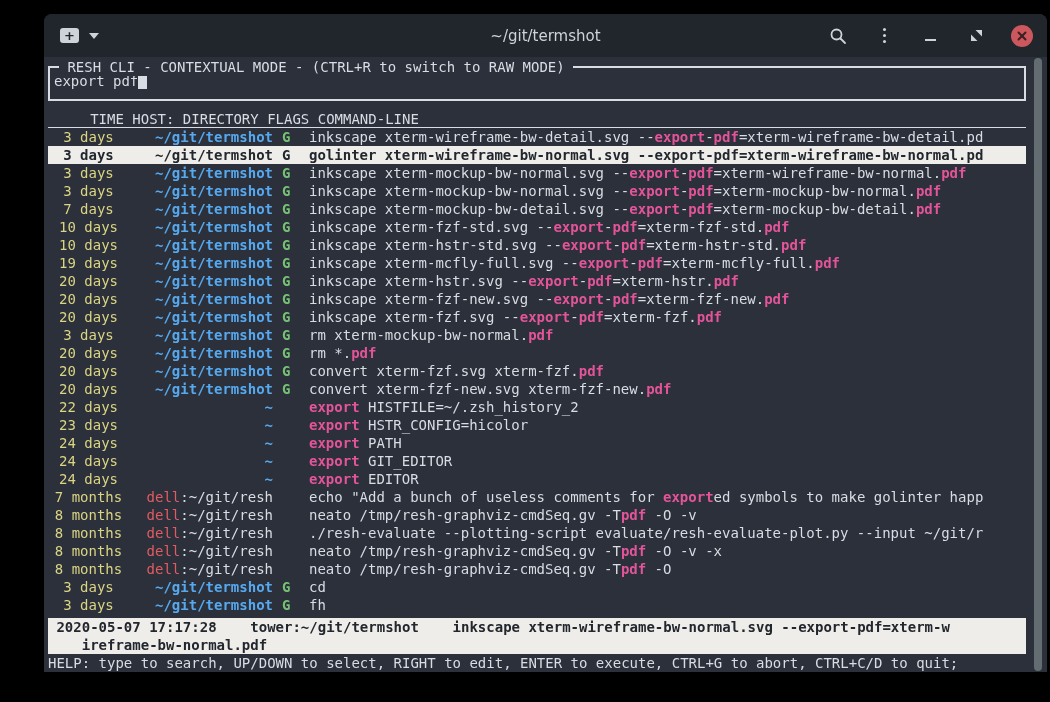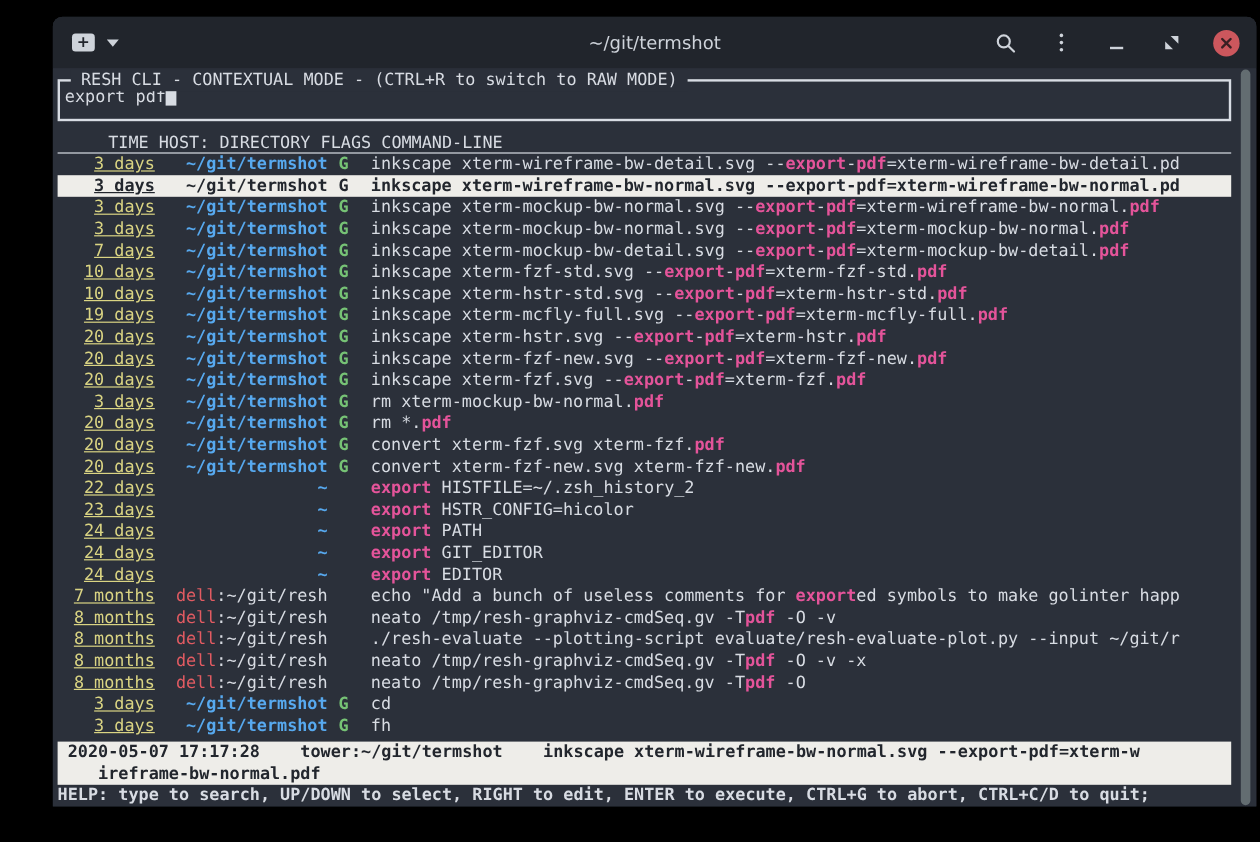--- a/index.html
+++ b/index.html
@@ -61,37 +61,37 @@
     white-space:pre;color:var(--fg);}
   .input-line{padding:4px 4px 0 4px;white-space:pre;}
   .cursor{display:inline-block;width:9px;height:16px;background:var(--fg);
     vertical-align:-3px;}
 
   .table-header{margin-top:9px;border-bottom:1px solid var(--fg);
     white-space:pre;height:18px;}
 
   .rows{}
   .row{display:flex;height:18px;white-space:pre;}
-  .c-time{width:81px;text-align:right;color:var(--time);flex:none;text-decoration:underline;}
+  .c-time{width:81px;text-align:center;color:var(--time);flex:none;}
   .c-dir{width:135px;margin-left:9px;text-align:right;flex:none;overflow:hidden;}
   .c-dir .dirblue{color:var(--dir);font-weight:bold;}
   .c-dir .host{color:var(--host);margin-top:16px;}
   .c-dir .plain{color:var(--fg);}
   .c-flag{width:9px;margin-left:9px;color:var(--flag);font-weight:bold;flex:none;}
   .c-cmd{margin-left:18px;flex:1;overflow:hidden;color:var(--fg);}
   .match{color:var(--accent-match);font-weight:bold;}
   .row.selected{background:var(--selected-bg);}
   .row.selected span, .row.selected .match, .row.selected .dirblue,
   .row.selected .host, .row.selected .c-time, .row.selected .c-flag{
     color:var(--selected-fg) !important;font-weight:bold;}
 
   .status-bar{margin-top:4px;background:var(--selected-bg);color:var(--selected-fg);
     font-weight:bold;width:978px;}
   .status-bar div{height:18px;white-space:pre;overflow:hidden;}
-  .help-line{height:34px;white-space:pre;color:var(--fg);overflow:hidden;font-weight:bold;}
+  .help-line{height:34px;white-space:pre;color:var(--fg);overflow:hidden;}
 
   .scroll-thumb{position:absolute;right:5px;top:1px;bottom:1px;width:8px;
     background:var(--scroll-thumb);border-radius:4px;}
 </style>
 </head>
 <body>
 
 <div class="window">
 
   <div class="titlebar">
@@ -135,21 +135,21 @@
 
       <div class="search-box">
         <div class="box-title"> RESH CLI - CONTEXTUAL MODE - (CTRL+R to switch to RAW MODE) </div>
         <div class="input-line"><span>export pdf</span><span class="cursor"></span></div>
       </div>
 
       <div class="table-header pre">     TIME HOST: DIRECTORY FLAGS COMMAND-LINE</div>
 
       <div class="rows">
           <div class="row"><span class="c-time">3 days</span><span class="c-dir"><span class="dirblue">~/git/termshot</span></span><span class="c-flag">G</span><span class="c-cmd"><span>inkscape xterm-wireframe-bw-detail.svg --</span><span class="match">export</span><span>-</span><span class="match">pdf</span><span>=xterm-wireframe-bw-detail.pd</span></span></div>
-          <div class="row selected"><span class="c-time">3 days</span><span class="c-dir"><span class="dirblue">~/git/termshot</span></span><span class="c-flag">G</span><span class="c-cmd"><span>inkscape xterm-wireframe-bw-normal.svg --</span><span class="match">export</span><span>-</span><span class="match">pdf</span><span>=xterm-wireframe-bw-normal.pd</span></span></div>
+          <div class="row selected"><span class="c-time">3 days</span><span class="c-dir"><span class="dirblue">~/git/termshot</span></span><span class="c-flag">G</span><span class="c-cmd"><span>golinter xterm-wireframe-bw-normal.svg --</span><span class="match">export</span><span>-</span><span class="match">pdf</span><span>=xterm-wireframe-bw-normal.pd</span></span></div>
           <div class="row"><span class="c-time">3 days</span><span class="c-dir"><span class="dirblue">~/git/termshot</span></span><span class="c-flag">G</span><span class="c-cmd"><span>inkscape xterm-mockup-bw-normal.svg --</span><span class="match">export</span><span>-</span><span class="match">pdf</span><span>=xterm-wireframe-bw-normal.</span><span class="match">pdf</span><span></span></span></div>
           <div class="row"><span class="c-time">3 days</span><span class="c-dir"><span class="dirblue">~/git/termshot</span></span><span class="c-flag">G</span><span class="c-cmd"><span>inkscape xterm-mockup-bw-normal.svg --</span><span class="match">export</span><span>-</span><span class="match">pdf</span><span>=xterm-mockup-bw-normal.</span><span class="match">pdf</span><span></span></span></div>
           <div class="row"><span class="c-time">7 days</span><span class="c-dir"><span class="dirblue">~/git/termshot</span></span><span class="c-flag">G</span><span class="c-cmd"><span>inkscape xterm-mockup-bw-detail.svg --</span><span class="match">export</span><span>-</span><span class="match">pdf</span><span>=xterm-mockup-bw-detail.</span><span class="match">pdf</span><span></span></span></div>
           <div class="row"><span class="c-time">10 days</span><span class="c-dir"><span class="dirblue">~/git/termshot</span></span><span class="c-flag">G</span><span class="c-cmd"><span>inkscape xterm-fzf-std.svg --</span><span class="match">export</span><span>-</span><span class="match">pdf</span><span>=xterm-fzf-std.</span><span class="match">pdf</span><span></span></span></div>
           <div class="row"><span class="c-time">10 days</span><span class="c-dir"><span class="dirblue">~/git/termshot</span></span><span class="c-flag">G</span><span class="c-cmd"><span>inkscape xterm-hstr-std.svg --</span><span class="match">export</span><span>-</span><span class="match">pdf</span><span>=xterm-hstr-std.</span><span class="match">pdf</span><span></span></span></div>
           <div class="row"><span class="c-time">19 days</span><span class="c-dir"><span class="dirblue">~/git/termshot</span></span><span class="c-flag">G</span><span class="c-cmd"><span>inkscape xterm-mcfly-full.svg --</span><span class="match">export</span><span>-</span><span class="match">pdf</span><span>=xterm-mcfly-full.</span><span class="match">pdf</span><span></span></span></div>
           <div class="row"><span class="c-time">20 days</span><span class="c-dir"><span class="dirblue">~/git/termshot</span></span><span class="c-flag">G</span><span class="c-cmd"><span>inkscape xterm-hstr.svg --</span><span class="match">export</span><span>-</span><span class="match">pdf</span><span>=xterm-hstr.</span><span class="match">pdf</span><span></span></span></div>
           <div class="row"><span class="c-time">20 days</span><span class="c-dir"><span class="dirblue">~/git/termshot</span></span><span class="c-flag">G</span><span class="c-cmd"><span>inkscape xterm-fzf-new.svg --</span><span class="match">export</span><span>-</span><span class="match">pdf</span><span>=xterm-fzf-new.</span><span class="match">pdf</span><span></span></span></div>
           <div class="row"><span class="c-time">20 days</span><span class="c-dir"><span class="dirblue">~/git/termshot</span></span><span class="c-flag">G</span><span class="c-cmd"><span>inkscape xterm-fzf.svg --</span><span class="match">export</span><span>-</span><span class="match">pdf</span><span>=xterm-fzf.</span><span class="match">pdf</span><span></span></span></div>
           <div class="row"><span class="c-time">3 days</span><span class="c-dir"><span class="dirblue">~/git/termshot</span></span><span class="c-flag">G</span><span class="c-cmd"><span>rm xterm-mockup-bw-normal.</span><span class="match">pdf</span><span></span></span></div>

